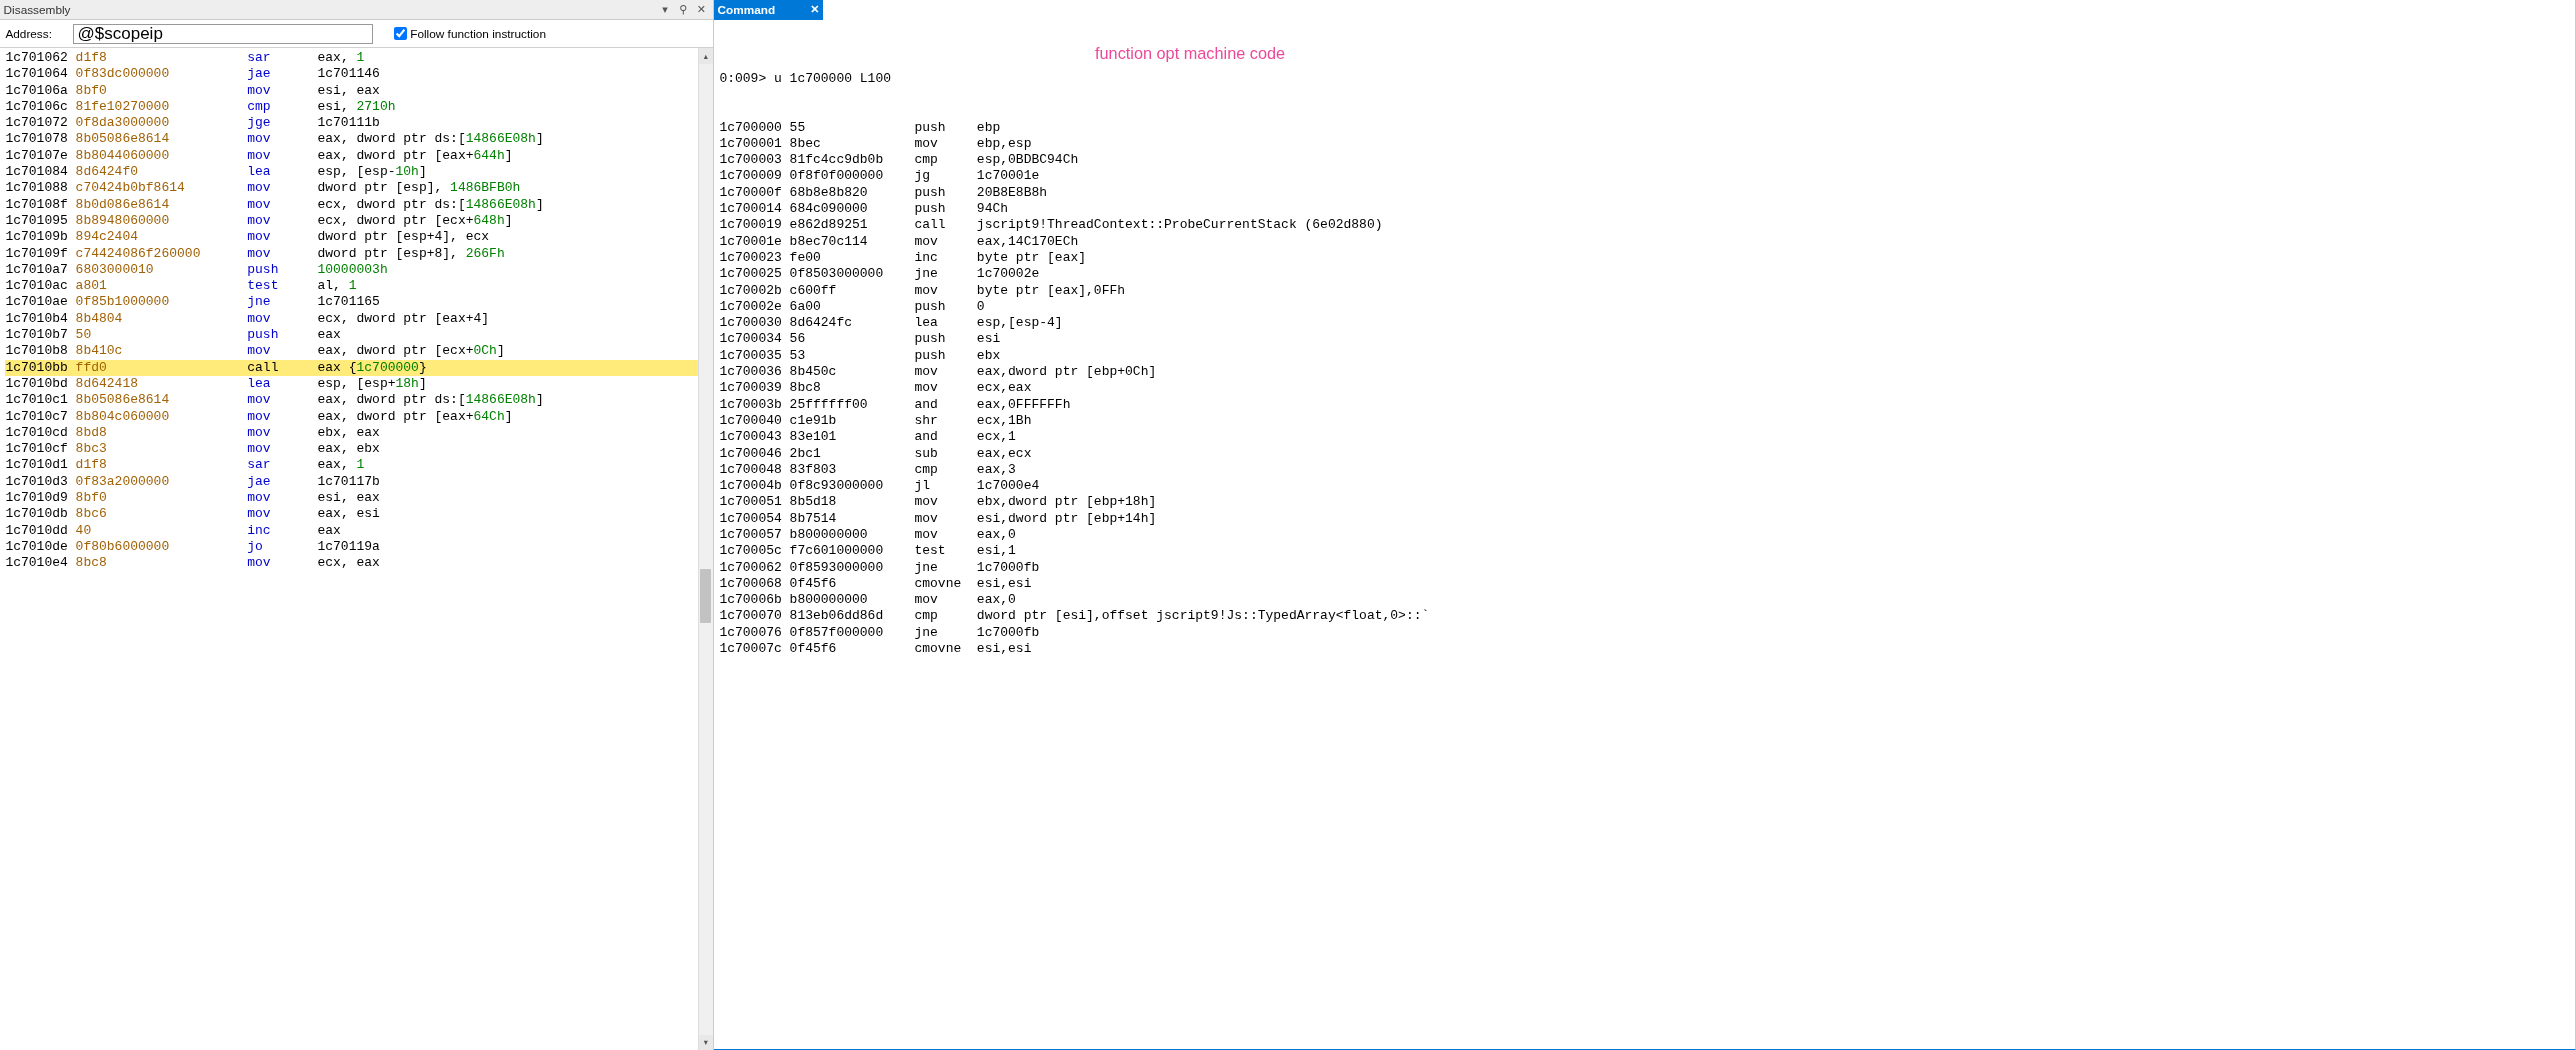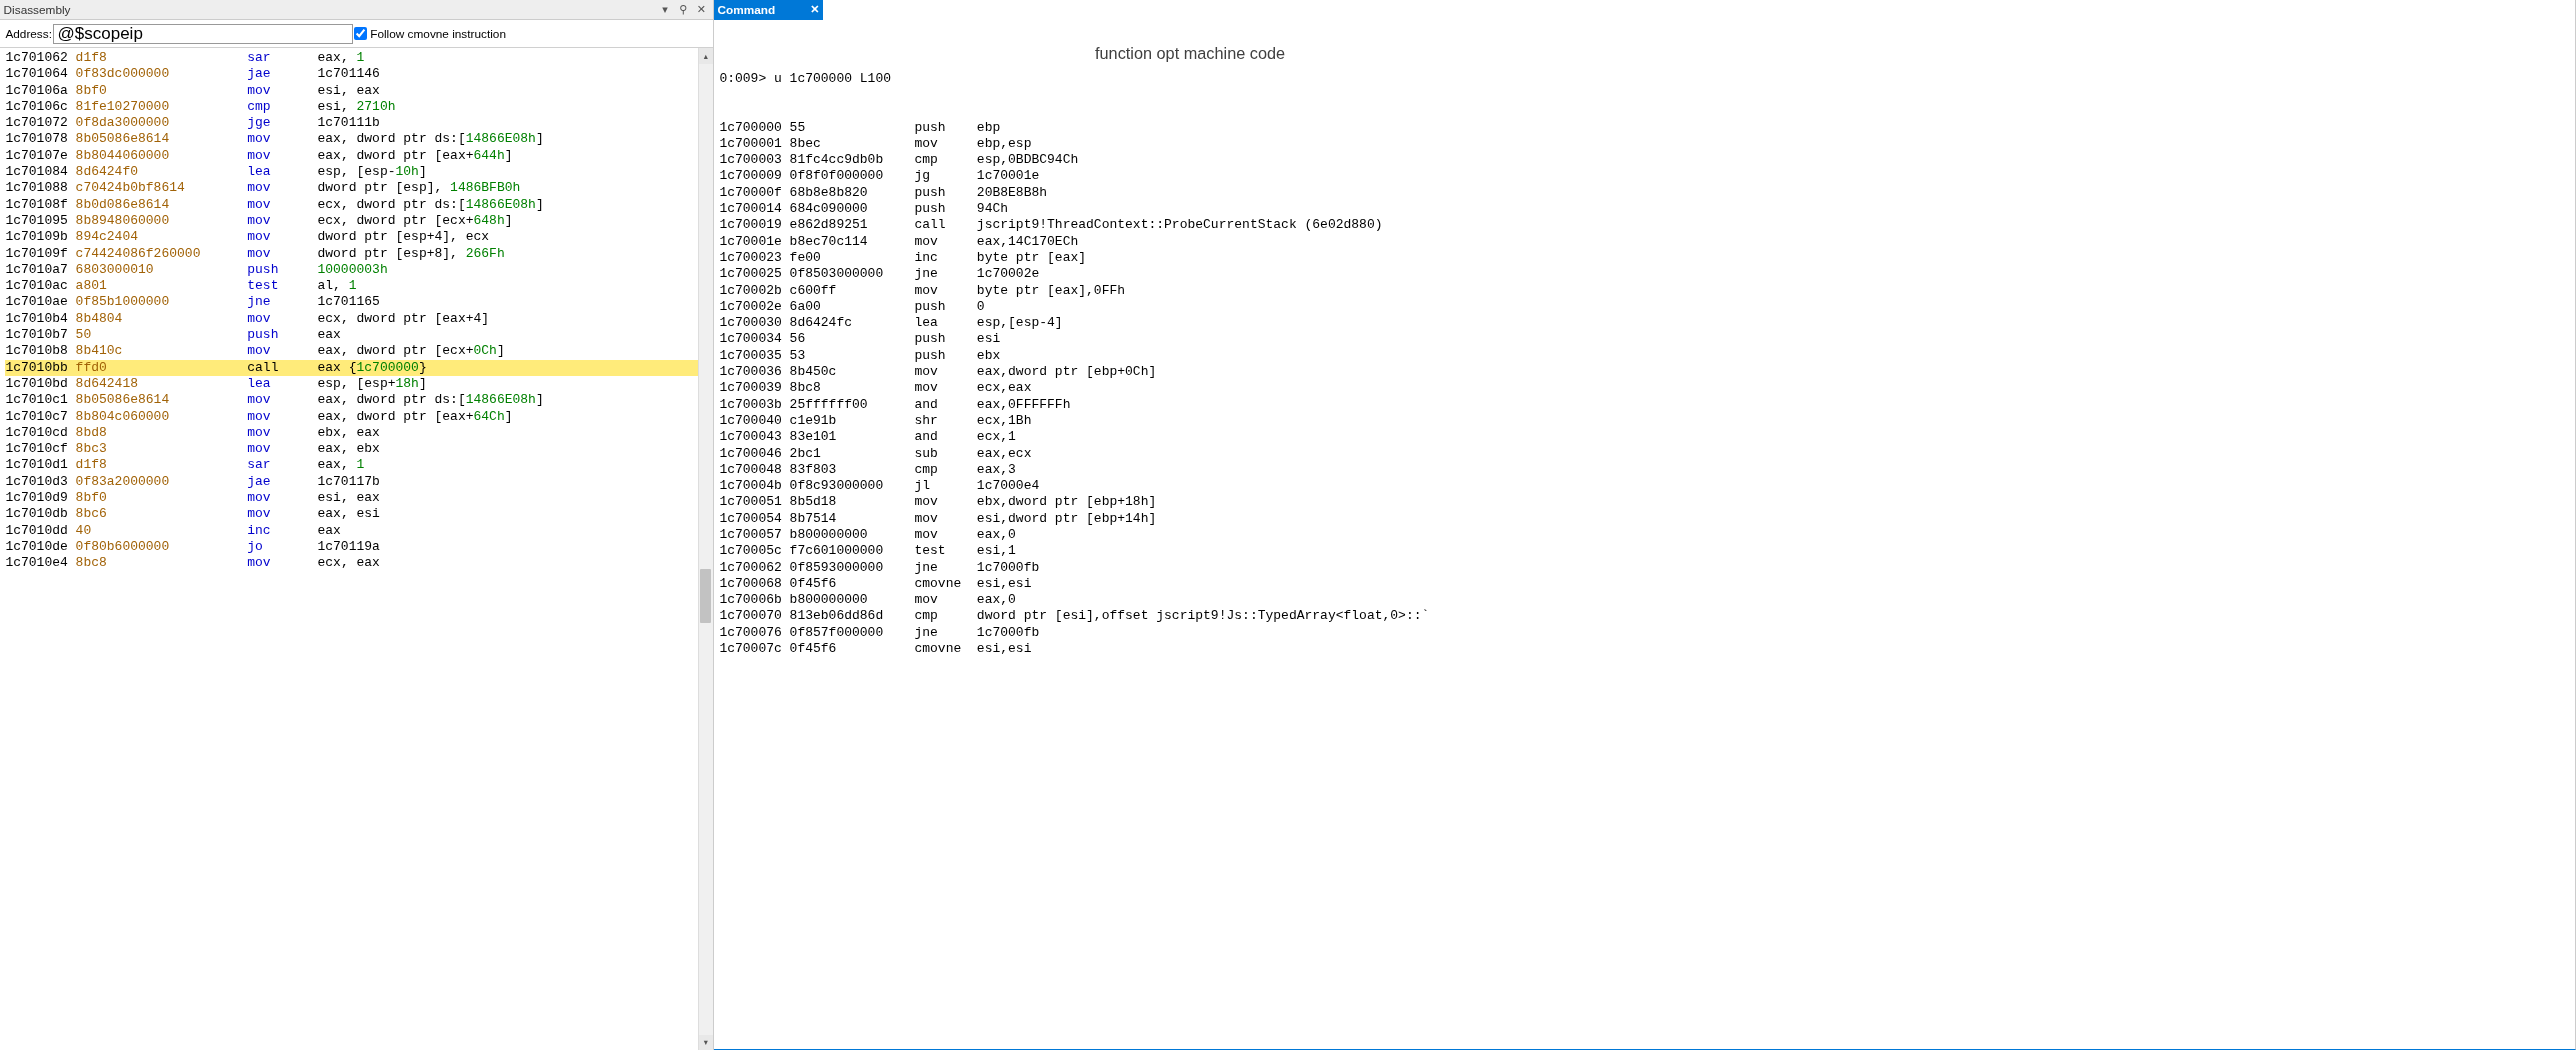--- a/index.html
+++ b/index.html
@@ -52,21 +52,21 @@
     align-items: center;
     justify-content: center;
     font-size: 11px;
     color: #555;
     cursor: pointer;
   }
   .close-x { color: #fff; }
   .addressbar {
     display: flex;
     align-items: center;
-    gap: 1px;
+    gap: 21px;
     padding: 3.6px 5.4px;
     border-bottom: 0.9px solid #d0d0d0;
     font-size: 11.8px;
   }
   .addressbar input[type=text] {
     flex: 0 0 300px;
     height: 20px;
     border: 0.9px solid #999;
     padding: 0 3.6px;
     font-family: inherit;
@@ -105,21 +105,21 @@
   .row { display: block; }
   .row.hl { background: #ffeb7a; }
   .c-addr { color: #000; }
   .c-bytes { color: #a16207; }
   .c-op { color: #000; }
   .c-imm { color: #008000; }
   .annotation {
     position: absolute;
     top: 25.4px;
     left: 381px;
-    color: #404040;
+    color: #ec4899;
     font-family: Arial, sans-serif;
     font-size: 16.3px;
   }
   .scrollbar {
     position: absolute;
     right: 0;
     top: 0;
     bottom: 0;
     width: 15.4px;
     background: #f0f0f0;
@@ -156,21 +156,21 @@
       <span>▾</span>
       <span>⚲</span>
       <span>✕</span>
     </div>
   </div>
   <div class="addressbar">
     <span>Address:</span>
     <input type="text" value="@$scopeip" style="">
     <label class="checkbox-wrap">
       <input type="checkbox" checked="" style="">
-      <span>Follow cmovne instruction</span>
+      <span>Follow function instruction</span>
     </label>
   </div>
   <div class="body-area">
     <div class="disasm" id="disasm-left"><div class="row"><span class="c-addr">1c701062 </span><span class="c-bytes">d1f8                  </span><span style="color:#0000cd">sar      </span><span class="c-op">eax</span><span class="c-op">, </span><span class="c-imm">1</span></div><div class="row"><span class="c-addr">1c701064 </span><span class="c-bytes">0f83dc000000          </span><span style="color:#0000cd">jae      </span><span class="c-op">1c701146</span></div><div class="row"><span class="c-addr">1c70106a </span><span class="c-bytes">8bf0                  </span><span style="color:#0000cd">mov      </span><span class="c-op">esi</span><span class="c-op">, </span><span class="c-op">eax</span></div><div class="row"><span class="c-addr">1c70106c </span><span class="c-bytes">81fe10270000          </span><span style="color:#0000cd">cmp      </span><span class="c-op">esi</span><span class="c-op">, </span><span class="c-imm">2710h</span></div><div class="row"><span class="c-addr">1c701072 </span><span class="c-bytes">0f8da3000000          </span><span style="color:#0000cd">jge      </span><span class="c-op">1c70111b</span></div><div class="row"><span class="c-addr">1c701078 </span><span class="c-bytes">8b05086e8614          </span><span style="color:#0000cd">mov      </span><span class="c-op">eax</span><span class="c-op">, </span><span class="c-op">dword ptr ds:[</span><span class="c-imm">14866E08h</span><span class="c-op">]</span></div><div class="row"><span class="c-addr">1c70107e </span><span class="c-bytes">8b8044060000          </span><span style="color:#0000cd">mov      </span><span class="c-op">eax</span><span class="c-op">, </span><span class="c-op">dword ptr [eax+</span><span class="c-imm">644h</span><span class="c-op">]</span></div><div class="row"><span class="c-addr">1c701084 </span><span class="c-bytes">8d6424f0              </span><span style="color:#0000cd">lea      </span><span class="c-op">esp</span><span class="c-op">, </span><span class="c-op">[esp-</span><span class="c-imm">10h</span><span class="c-op">]</span></div><div class="row"><span class="c-addr">1c701088 </span><span class="c-bytes">c70424b0bf8614        </span><span style="color:#0000cd">mov      </span><span class="c-op">dword ptr [esp]</span><span class="c-op">, </span><span class="c-imm">1486BFB0h</span></div><div class="row"><span class="c-addr">1c70108f </span><span class="c-bytes">8b0d086e8614          </span><span style="color:#0000cd">mov      </span><span class="c-op">ecx</span><span class="c-op">, </span><span class="c-op">dword ptr ds:[</span><span class="c-imm">14866E08h</span><span class="c-op">]</span></div><div class="row"><span class="c-addr">1c701095 </span><span class="c-bytes">8b8948060000          </span><span style="color:#0000cd">mov      </span><span class="c-op">ecx</span><span class="c-op">, </span><span class="c-op">dword ptr [ecx+</span><span class="c-imm">648h</span><span class="c-op">]</span></div><div class="row"><span class="c-addr">1c70109b </span><span class="c-bytes">894c2404              </span><span style="color:#0000cd">mov      </span><span class="c-op">dword ptr [esp+4]</span><span class="c-op">, </span><span class="c-op">ecx</span></div><div class="row"><span class="c-addr">1c70109f </span><span class="c-bytes">c74424086f260000      </span><span style="color:#0000cd">mov      </span><span class="c-op">dword ptr [esp+8]</span><span class="c-op">, </span><span class="c-imm">266Fh</span></div><div class="row"><span class="c-addr">1c7010a7 </span><span class="c-bytes">6803000010            </span><span style="color:#0000cd">push     </span><span class="c-imm">10000003h</span></div><div class="row"><span class="c-addr">1c7010ac </span><span class="c-bytes">a801                  </span><span style="color:#0000cd">test     </span><span class="c-op">al</span><span class="c-op">, </span><span class="c-imm">1</span></div><div class="row"><span class="c-addr">1c7010ae </span><span class="c-bytes">0f85b1000000          </span><span style="color:#0000cd">jne      </span><span class="c-op">1c701165</span></div><div class="row"><span class="c-addr">1c7010b4 </span><span class="c-bytes">8b4804                </span><span style="color:#0000cd">mov      </span><span class="c-op">ecx</span><span class="c-op">, </span><span class="c-op">dword ptr [eax+4]</span></div><div class="row"><span class="c-addr">1c7010b7 </span><span class="c-bytes">50                    </span><span style="color:#0000cd">push     </span><span class="c-op">eax</span></div><div class="row"><span class="c-addr">1c7010b8 </span><span class="c-bytes">8b410c                </span><span style="color:#0000cd">mov      </span><span class="c-op">eax</span><span class="c-op">, </span><span class="c-op">dword ptr [ecx+</span><span class="c-imm">0Ch</span><span class="c-op">]</span></div><div class="row hl"><span class="c-addr">1c7010bb </span><span class="c-bytes">ffd0                  </span><span style="color:#000">call     </span><span class="c-op">eax</span><span class="c-op"> {</span><span class="c-imm">1c700000</span><span class="c-op">}</span></div><div class="row"><span class="c-addr">1c7010bd </span><span class="c-bytes">8d642418              </span><span style="color:#0000cd">lea      </span><span class="c-op">esp</span><span class="c-op">, </span><span class="c-op">[esp+</span><span class="c-imm">18h</span><span class="c-op">]</span></div><div class="row"><span class="c-addr">1c7010c1 </span><span class="c-bytes">8b05086e8614          </span><span style="color:#0000cd">mov      </span><span class="c-op">eax</span><span class="c-op">, </span><span class="c-op">dword ptr ds:[</span><span class="c-imm">14866E08h</span><span class="c-op">]</span></div><div class="row"><span class="c-addr">1c7010c7 </span><span class="c-bytes">8b804c060000          </span><span style="color:#0000cd">mov      </span><span class="c-op">eax</span><span class="c-op">, </span><span class="c-op">dword ptr [eax+</span><span class="c-imm">64Ch</span><span class="c-op">]</span></div><div class="row"><span class="c-addr">1c7010cd </span><span class="c-bytes">8bd8                  </span><span style="color:#0000cd">mov      </span><span class="c-op">ebx</span><span class="c-op">, </span><span class="c-op">eax</span></div><div class="row"><span class="c-addr">1c7010cf </span><span class="c-bytes">8bc3                  </span><span style="color:#0000cd">mov      </span><span class="c-op">eax</span><span class="c-op">, </span><span class="c-op">ebx</span></div><div class="row"><span class="c-addr">1c7010d1 </span><span class="c-bytes">d1f8                  </span><span style="color:#0000cd">sar      </span><span class="c-op">eax</span><span class="c-op">, </span><span class="c-imm">1</span></div><div class="row"><span class="c-addr">1c7010d3 </span><span class="c-bytes">0f83a2000000          </span><span style="color:#0000cd">jae      </span><span class="c-op">1c70117b</span></div><div class="row"><span class="c-addr">1c7010d9 </span><span class="c-bytes">8bf0                  </span><span style="color:#0000cd">mov      </span><span class="c-op">esi</span><span class="c-op">, </span><span class="c-op">eax</span></div><div class="row"><span class="c-addr">1c7010db </span><span class="c-bytes">8bc6                  </span><span style="color:#0000cd">mov      </span><span class="c-op">eax</span><span class="c-op">, </span><span class="c-op">esi</span></div><div class="row"><span class="c-addr">1c7010dd </span><span class="c-bytes">40                    </span><span style="color:#0000cd">inc      </span><span class="c-op">eax</span></div><div class="row"><span class="c-addr">1c7010de </span><span class="c-bytes">0f80b6000000          </span><span style="color:#0000cd">jo       </span><span class="c-op">1c70119a</span></div><div class="row"><span class="c-addr">1c7010e4 </span><span class="c-bytes">8bc8                  </span><span style="color:#0000cd">mov      </span><span class="c-op">ecx</span><span class="c-op">, </span><span class="c-op">eax</span></div></div>
     <div class="scrollbar">
       <div class="scroll-btn">▴</div>
       <div class="scroll-thumb"></div>
       <div class="scroll-btn" style="position:absolute;bottom:0;left:0;right:0">▾</div>
     </div>
   </div>

